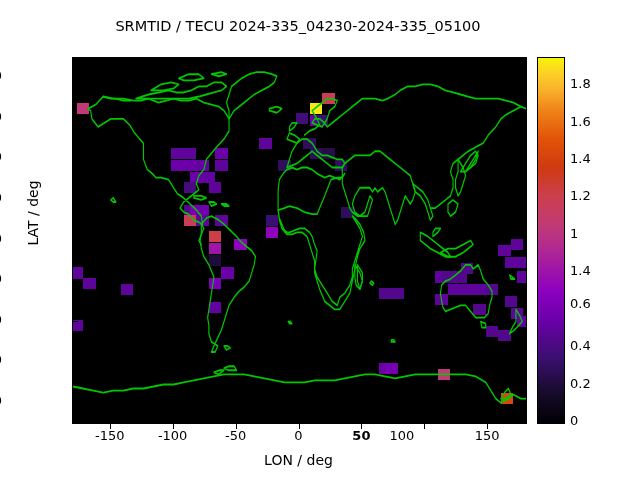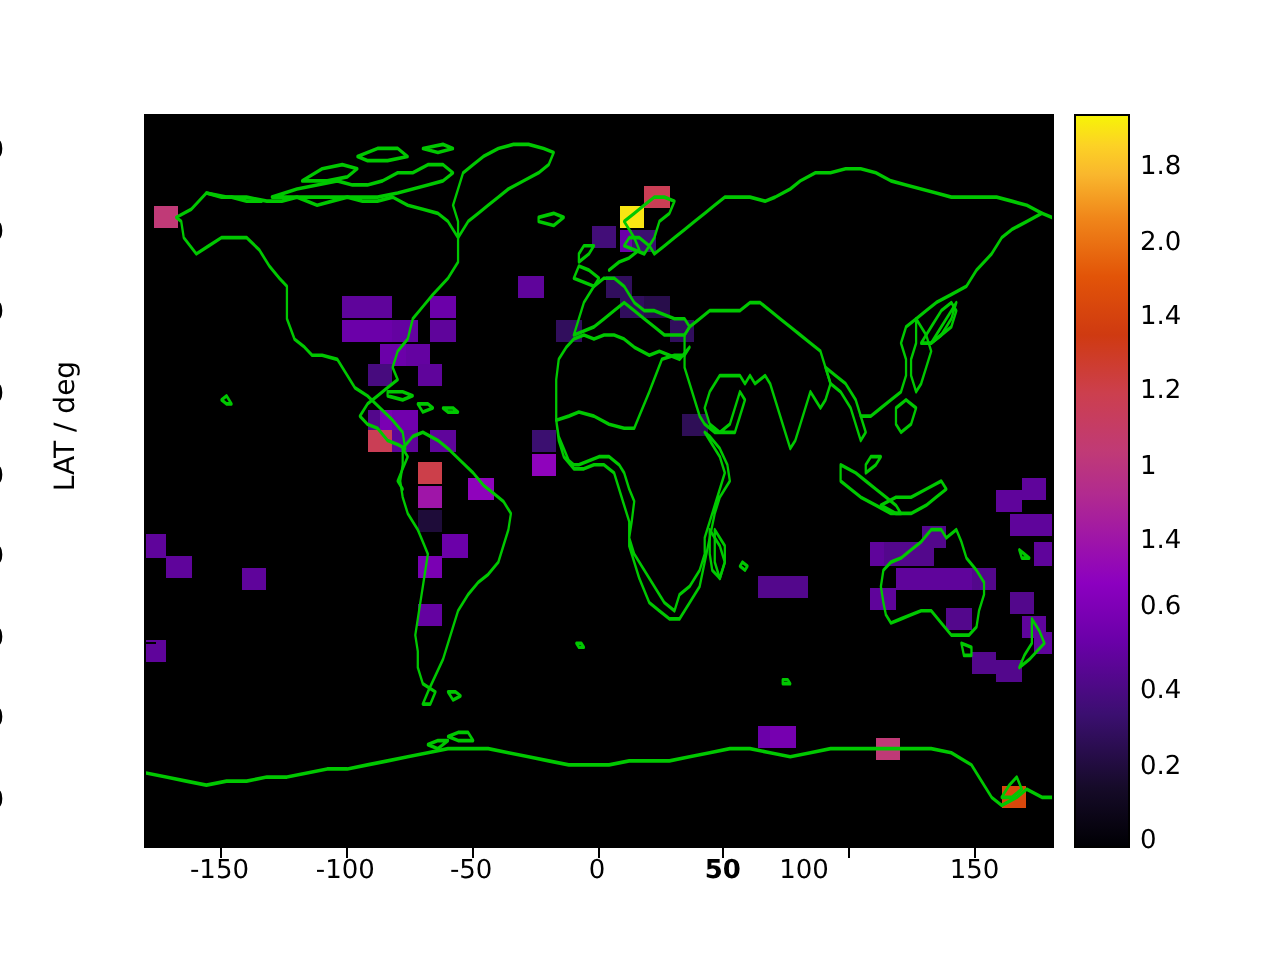--- a/index.html
+++ b/index.html
@@ -154,20 +154,21 @@
     font-size: 13px;
     color: #000000;
     white-space: nowrap;
   }
 </style>
 </head>
 <body>
 
 <div id="figure">
 
+  <div class="fig-title">SRMTID / TECU 2024-335_04230-2024-335_05100</div>
 
   <div id="plot-frame">
     <div id="heat-layer">
         <div class="cell" style="left: 3.775px; top: 45.1181px; width: 12.5833px; height: 11.1528px; background: rgb(192, 58, 119);"></div>
         <div class="cell" style="left: 98.15px; top: 89.7292px; width: 12.5833px; height: 11.1528px; background: rgb(95, 4, 155);"></div>
         <div class="cell" style="left: 110.733px; top: 89.7292px; width: 12.5833px; height: 11.1528px; background: rgb(95, 4, 155);"></div>
         <div class="cell" style="left: 98.15px; top: 101.896px; width: 12.5833px; height: 11.1528px; background: rgb(107, 0, 169);"></div>
         <div class="cell" style="left: 110.733px; top: 101.896px; width: 12.5833px; height: 11.1528px; background: rgb(107, 0, 169);"></div>
         <div class="cell" style="left: 123.317px; top: 101.896px; width: 12.5833px; height: 11.1528px; background: rgb(100, 2, 161);"></div>
         <div class="cell" style="left: 142.192px; top: 89.7292px; width: 12.5833px; height: 11.1528px; background: rgb(107, 0, 169);"></div>
@@ -295,20 +296,21 @@
         <path d="M-9,-40 L-7,-40 L-6,-41 L-8,-41 L-9,-40 Z"></path>
         <path d="M57,-20 L59,-21 L58,-22 L56,-21 L57,-20 Z"></path>
         <path d="M73,-49 L75,-49 L76,-50 L73,-50 L73,-49 Z"></path>
         <path d="M-150,20 L-148,19 L-146,19 L-148,21 L-150,20 Z"></path>
         <path d="M167,-17 L169,-18 L171,-19 L168,-19 L167,-17 Z"></path>
       </g>
     </svg>
   </div>
 
   <div class="ylabel">LAT / deg</div>
+  <div class="xlabel">LON / deg</div>
 
   <div id="axis-decor">
       <div class="ytick-mark" style="top: 401.722px;"></div>
       <div class="ytick-label" style="top: 392.722px;">-80</div>
       <div class="ytick-mark" style="top: 361.167px;"></div>
       <div class="ytick-label" style="top: 352.167px;">-60</div>
       <div class="ytick-mark" style="top: 320.611px;"></div>
       <div class="ytick-label" style="top: 311.611px;">-40</div>
       <div class="ytick-mark" style="top: 280.056px;"></div>
       <div class="ytick-label" style="top: 271.056px;">-20</div>
@@ -357,20 +359,20 @@
       <div class="cbtick-mark-r" style="top: 234.821px;"></div>
       <div class="cbtick-label" style="top: 225.821px;">1</div>
       <div class="cbtick-mark-l" style="top: 197.385px;"></div>
       <div class="cbtick-mark-r" style="top: 197.385px;"></div>
       <div class="cbtick-label" style="top: 188.385px;">1.2</div>
       <div class="cbtick-mark-l" style="top: 159.949px;"></div>
       <div class="cbtick-mark-r" style="top: 159.949px;"></div>
       <div class="cbtick-label" style="top: 150.949px;">1.4</div>
       <div class="cbtick-mark-l" style="top: 122.513px;"></div>
       <div class="cbtick-mark-r" style="top: 122.513px;"></div>
-      <div class="cbtick-label" style="top: 113.513px;">2.0</div>
+      <div class="cbtick-label" style="top: 113.513px;">1.6</div>
       <div class="cbtick-mark-l" style="top: 85.0769px;"></div>
       <div class="cbtick-mark-r" style="top: 85.0769px;"></div>
       <div class="cbtick-label" style="top: 76.0769px;">1.8</div>
     </div>
 
   <div id="colorbar-box"></div>
 </div>
 
 </body></html>

